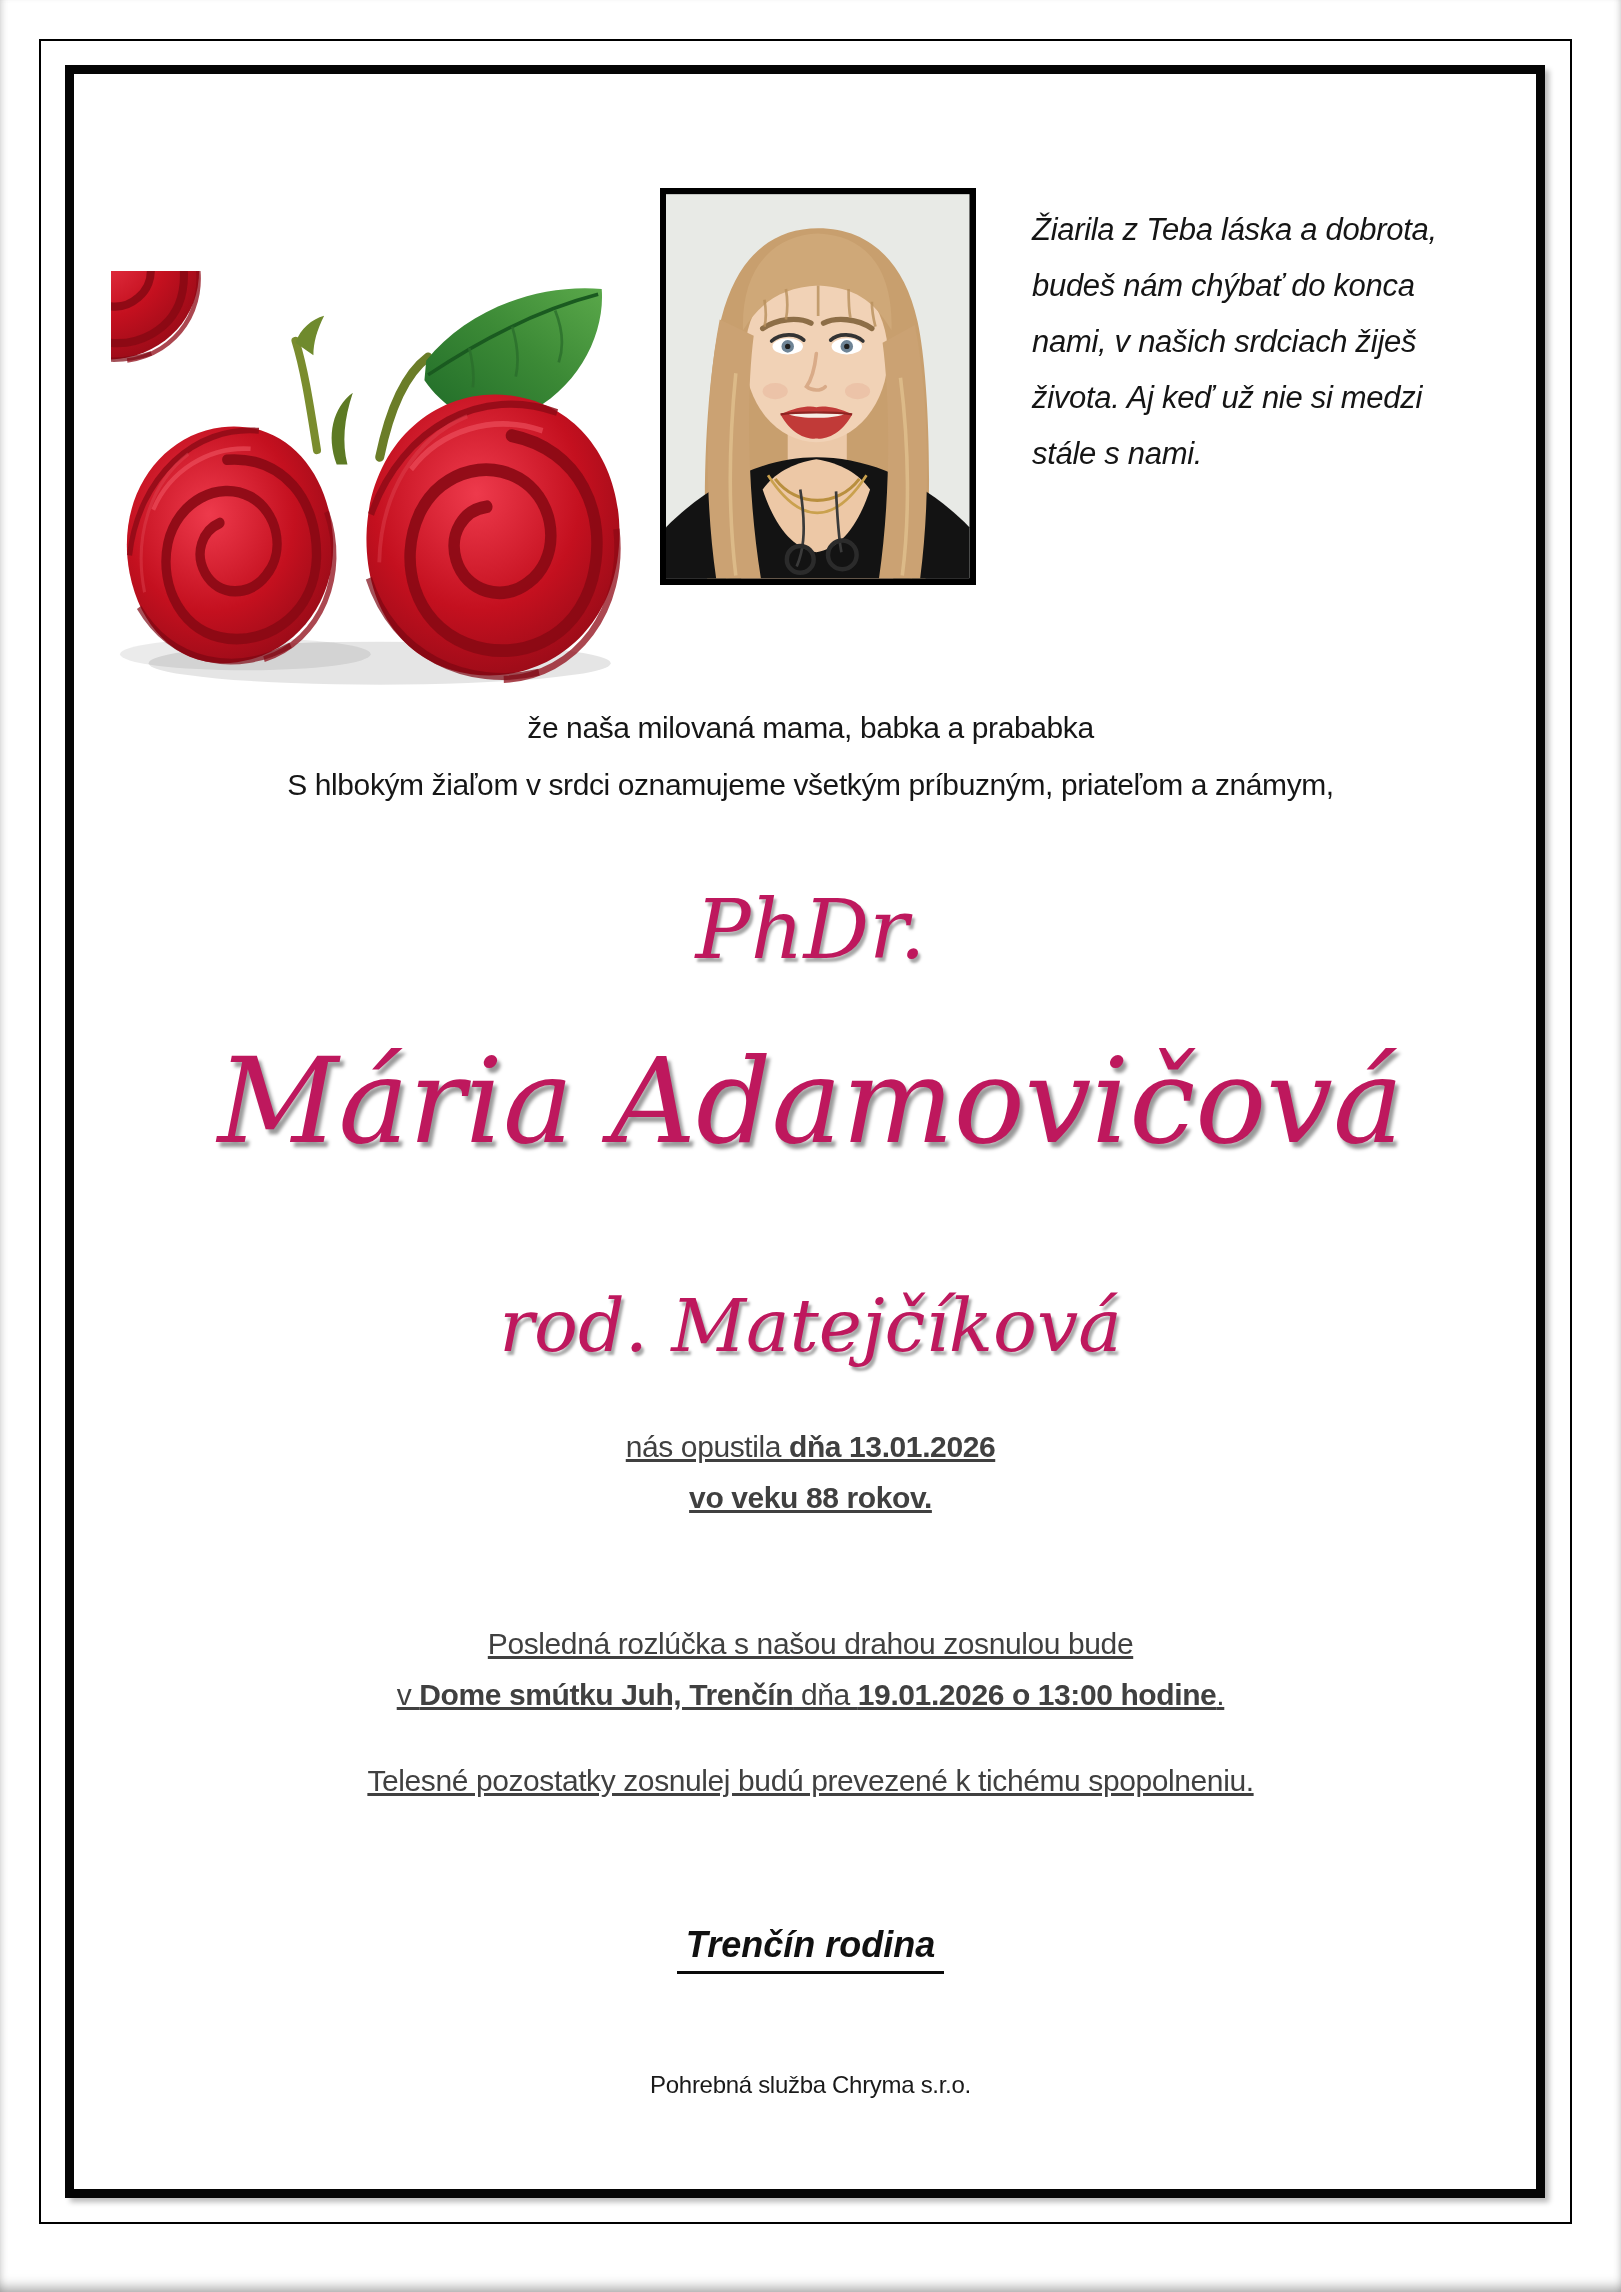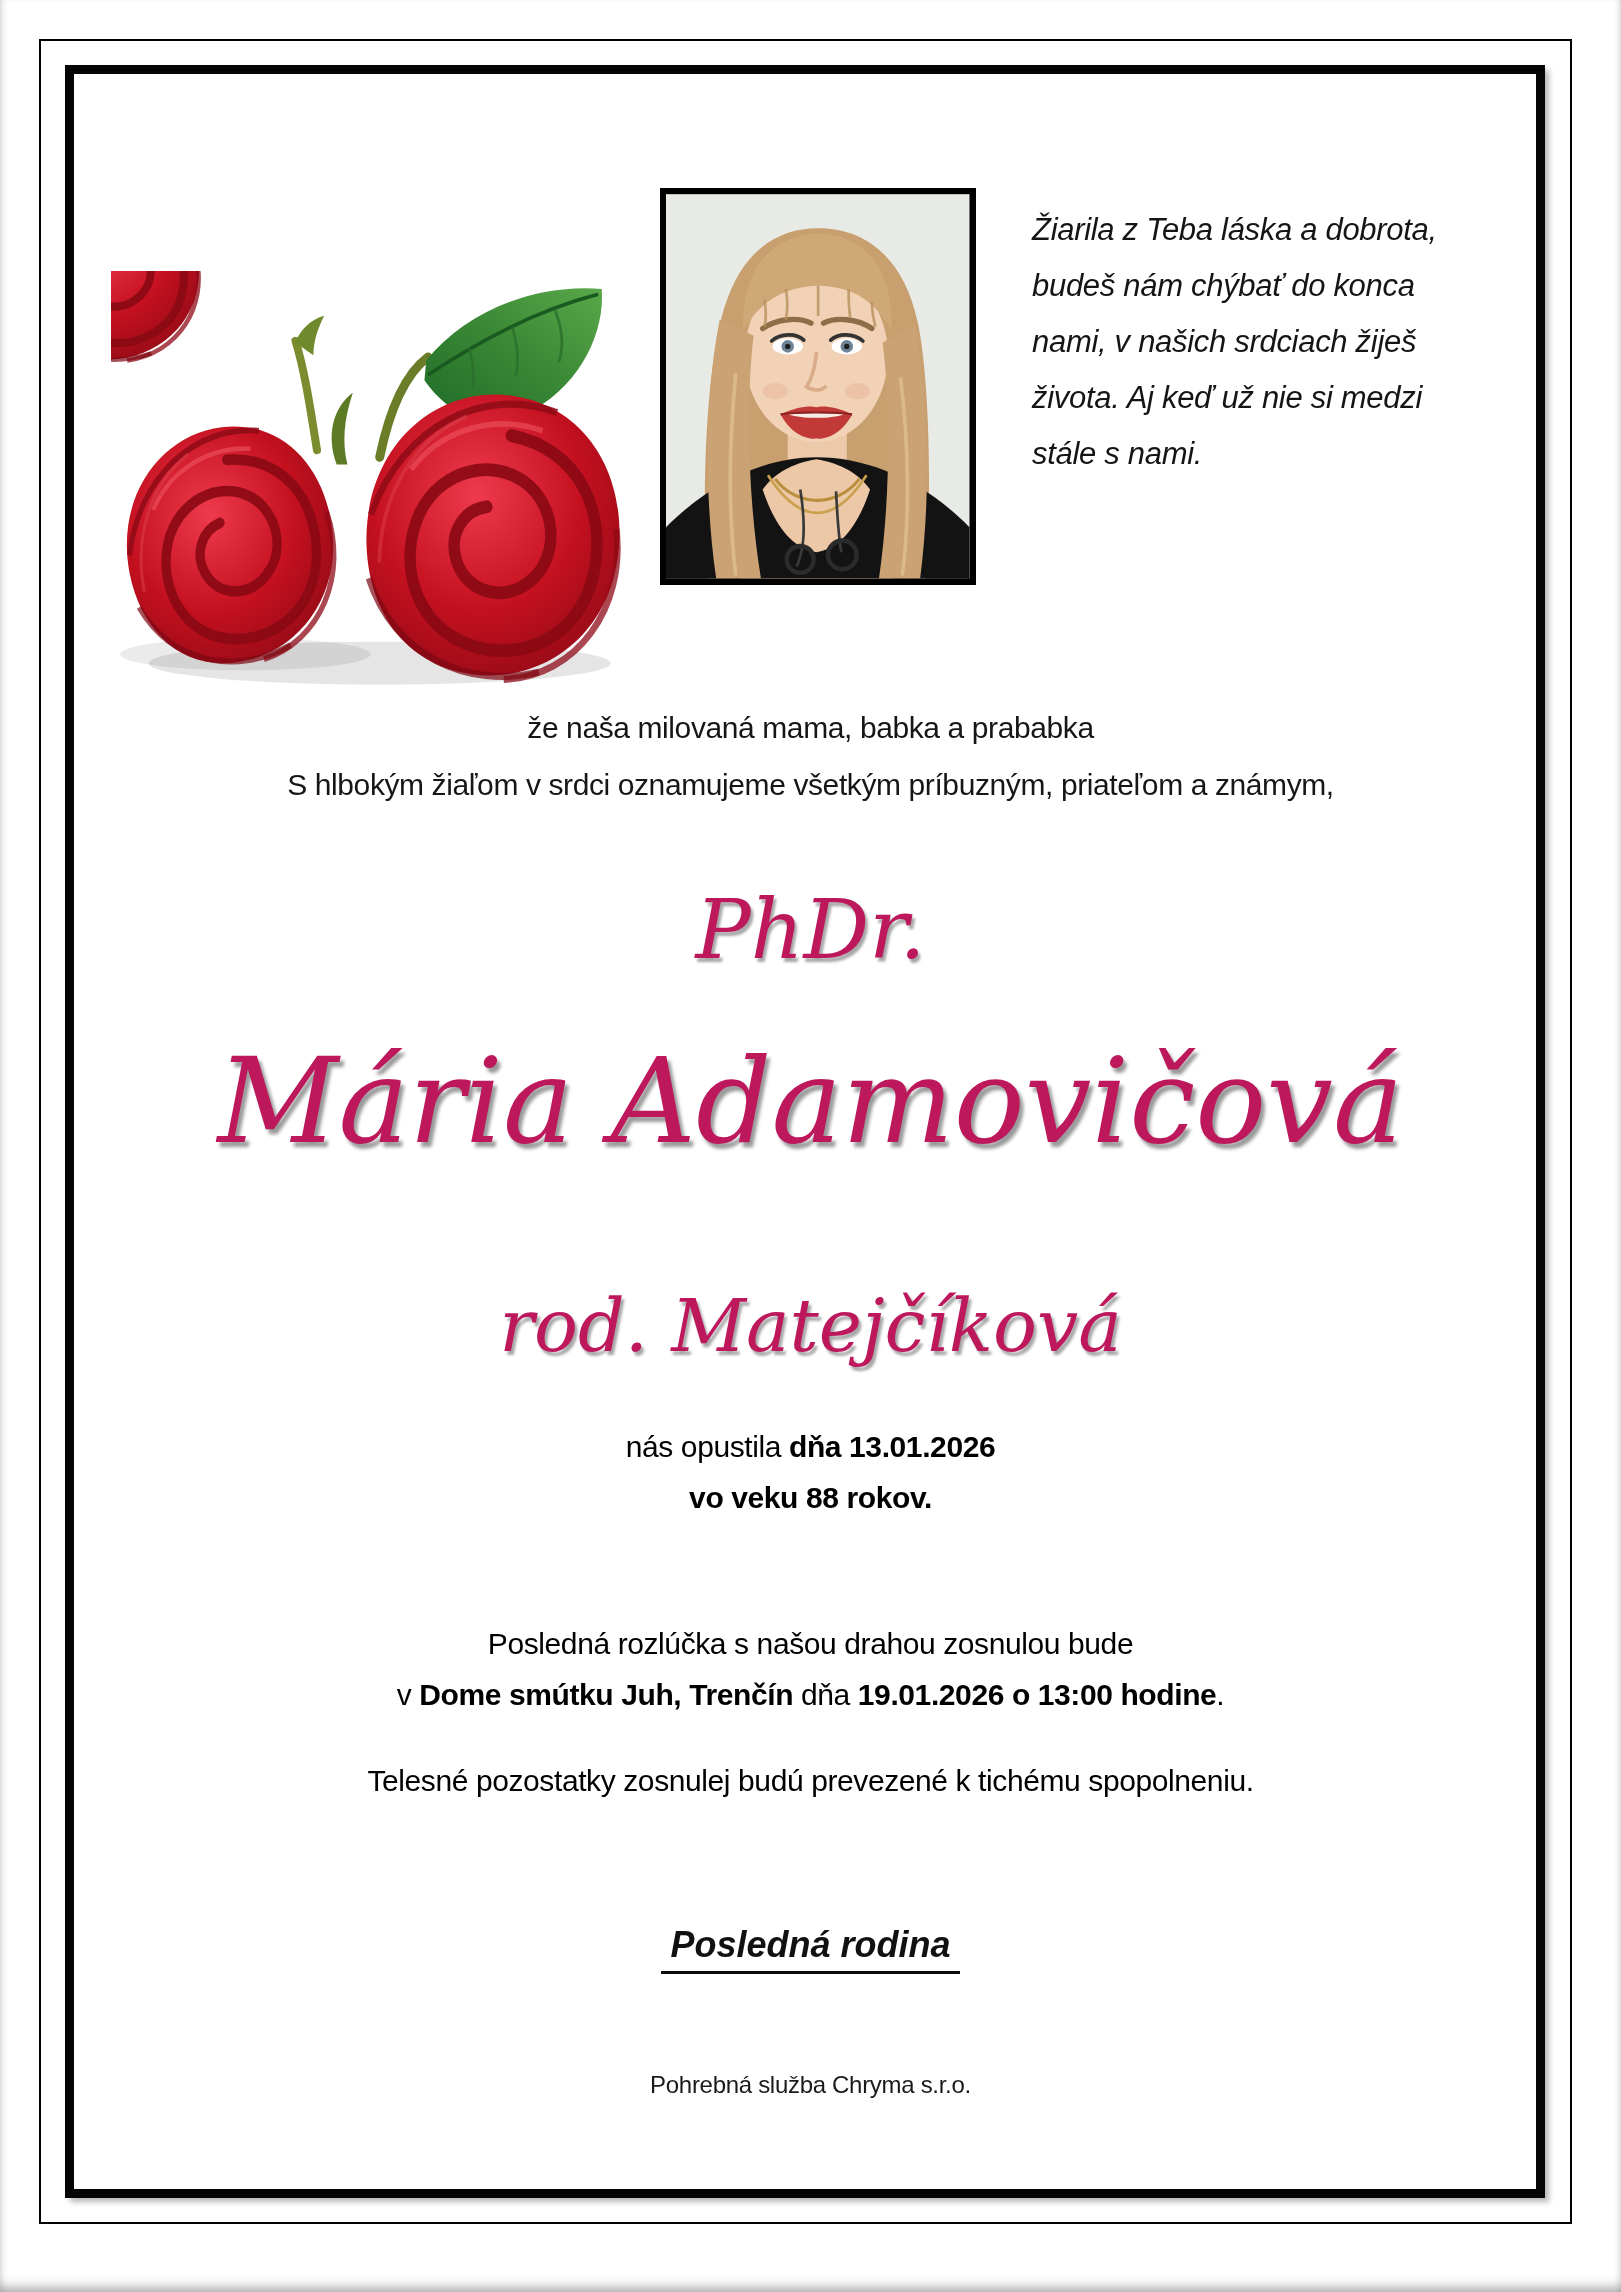--- a/index.html
+++ b/index.html
@@ -42,21 +42,21 @@
   
   .announcement { top:699px; font-size:30px; line-height:57px; letter-spacing:-0.4px; color:#161616; }
 
   
   .script { font-family:"DejaVu Serif", serif; font-style:italic; color:#be185d; }
   .title-phdr { top:882px;  font-size:82px;  text-shadow:2.7px 3.6px 2.7px rgba(0,0,0,.35); }
   .name       { top:1032px; font-size:118px; text-shadow:3.6px 4.5px 3.6px rgba(0,0,0,.40); white-space:nowrap; }
   .maiden     { top:1283px; font-size:73px;  text-shadow:2.7px 3.6px 2.7px rgba(0,0,0,.35);text-align:center; }
 
   
-  .bodyline { font-size:30px; letter-spacing:-0.4px; color:#000000; }
+  .bodyline { font-size:30px; letter-spacing:-0.4px; color:#404040;text-decoration:underline; }
   .l-pass1 { top:1430px; }
   .l-pass2 { top:1481px; font-weight:bold; }
   .l-fare1 { top:1627px; }
   .l-fare2 { top:1678px; }
   .l-crem  { top:1764px; }
   .b { font-weight:bold; }
 
   .family { top:1924px; font-size:36px; font-weight:bold; font-style:italic; }
   .family .underlined { display:inline-block; border-bottom:3.6px solid #0a0a0a; padding:0 9px 4.5px; }
 
@@ -184,19 +184,19 @@
 
   <div class="center-line bodyline l-pass1"><span>nás opustila </span><span class="b">dňa 13.01.2026</span></div>
   <div class="center-line bodyline l-pass2">vo veku 88 rokov.</div>
 
   <div class="center-line bodyline l-fare1">Posledná rozlúčka s našou drahou zosnulou bude</div>
   <div class="center-line bodyline l-fare2"><span>v </span><span class="b">Dome smútku Juh, Trenčín</span><span> dňa </span><span class="b">19.01.2026 o 13:00 hodine</span><span>.</span></div>
 
   <div class="center-line bodyline l-crem">Telesné pozostatky zosnulej budú prevezené k tichému spopolneniu.</div>
 
   <div class="center-line family">
-    <span class="underlined">Posledná rodina</span>
+    <span class="underlined">Trenčín rodina</span>
   </div>
 
   <div class="center-line service">Pohrebná služba Chryma s.r.o.</div>
 
 </div>
 
 
 </body></html>

